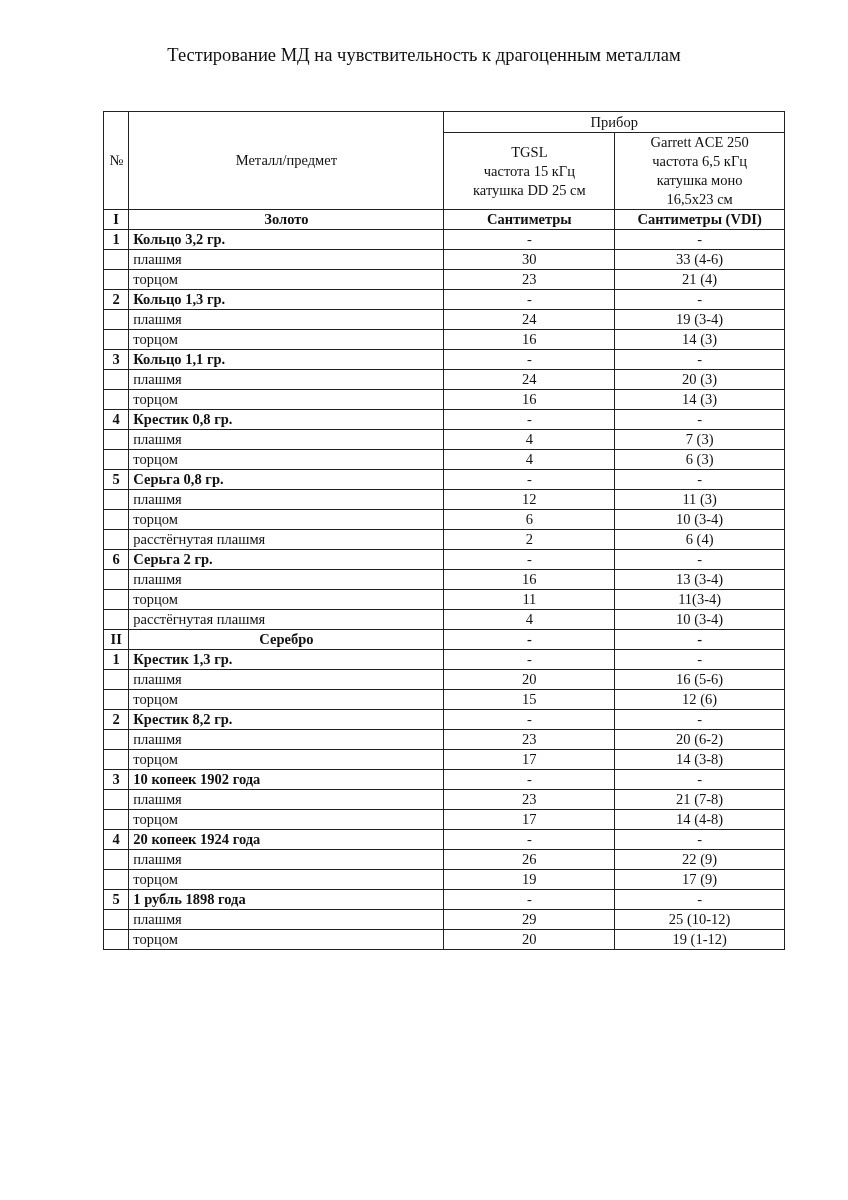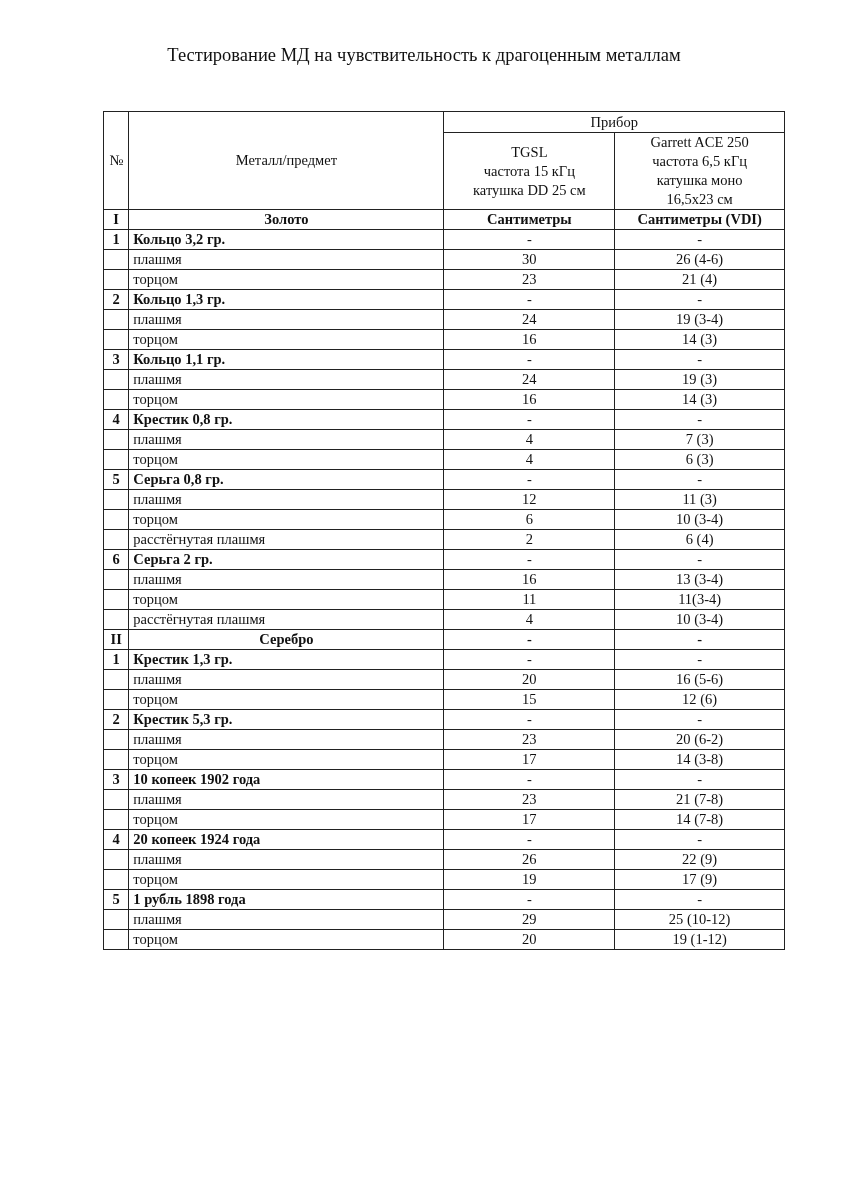--- a/index.html
+++ b/index.html
@@ -63,21 +63,21 @@
       <tr class="group">
         <td class="num">1</td>
         <td class="item">Кольцо 3,2 гр.</td>
         <td class="val">-</td>
         <td class="val">-</td>
       </tr>
       <tr>
         <td></td>
         <td>плашмя</td>
         <td class="val">30</td>
-        <td class="val">26 (4-6)</td>
+        <td class="val">33 (4-6)</td>
       </tr>
       <tr>
         <td></td>
         <td>торцом</td>
         <td class="val">23</td>
         <td class="val">21 (4)</td>
       </tr>
       <tr class="group">
         <td class="num">2</td>
         <td class="item">Кольцо 1,3 гр.</td>
@@ -99,21 +99,21 @@
       <tr class="group">
         <td class="num">3</td>
         <td class="item">Кольцо 1,1 гр.</td>
         <td class="val">-</td>
         <td class="val">-</td>
       </tr>
       <tr>
         <td></td>
         <td>плашмя</td>
         <td class="val">24</td>
-        <td class="val">19 (3)</td>
+        <td class="val">20 (3)</td>
       </tr>
       <tr>
         <td></td>
         <td>торцом</td>
         <td class="val">16</td>
         <td class="val">14 (3)</td>
       </tr>
       <tr class="group">
         <td class="num">4</td>
         <td class="item">Крестик 0,8 гр.</td>
@@ -199,21 +199,21 @@
         <td class="val">16 (5-6)</td>
       </tr>
       <tr>
         <td></td>
         <td>торцом</td>
         <td class="val">15</td>
         <td class="val">12 (6)</td>
       </tr>
       <tr class="group">
         <td class="num">2</td>
-        <td class="item">Крестик 5,3 гр.</td>
+        <td class="item">Крестик 8,2 гр.</td>
         <td class="val">-</td>
         <td class="val">-</td>
       </tr>
       <tr>
         <td></td>
         <td>плашмя</td>
         <td class="val">23</td>
         <td class="val">20 (6-2)</td>
       </tr>
       <tr>
@@ -231,21 +231,21 @@
       <tr>
         <td></td>
         <td>плашмя</td>
         <td class="val">23</td>
         <td class="val">21 (7-8)</td>
       </tr>
       <tr>
         <td></td>
         <td>торцом</td>
         <td class="val">17</td>
-        <td class="val">14 (7-8)</td>
+        <td class="val">14 (4-8)</td>
       </tr>
       <tr class="group">
         <td class="num">4</td>
         <td class="item">20 копеек 1924 года</td>
         <td class="val">-</td>
         <td class="val">-</td>
       </tr>
       <tr>
         <td></td>
         <td>плашмя</td>

